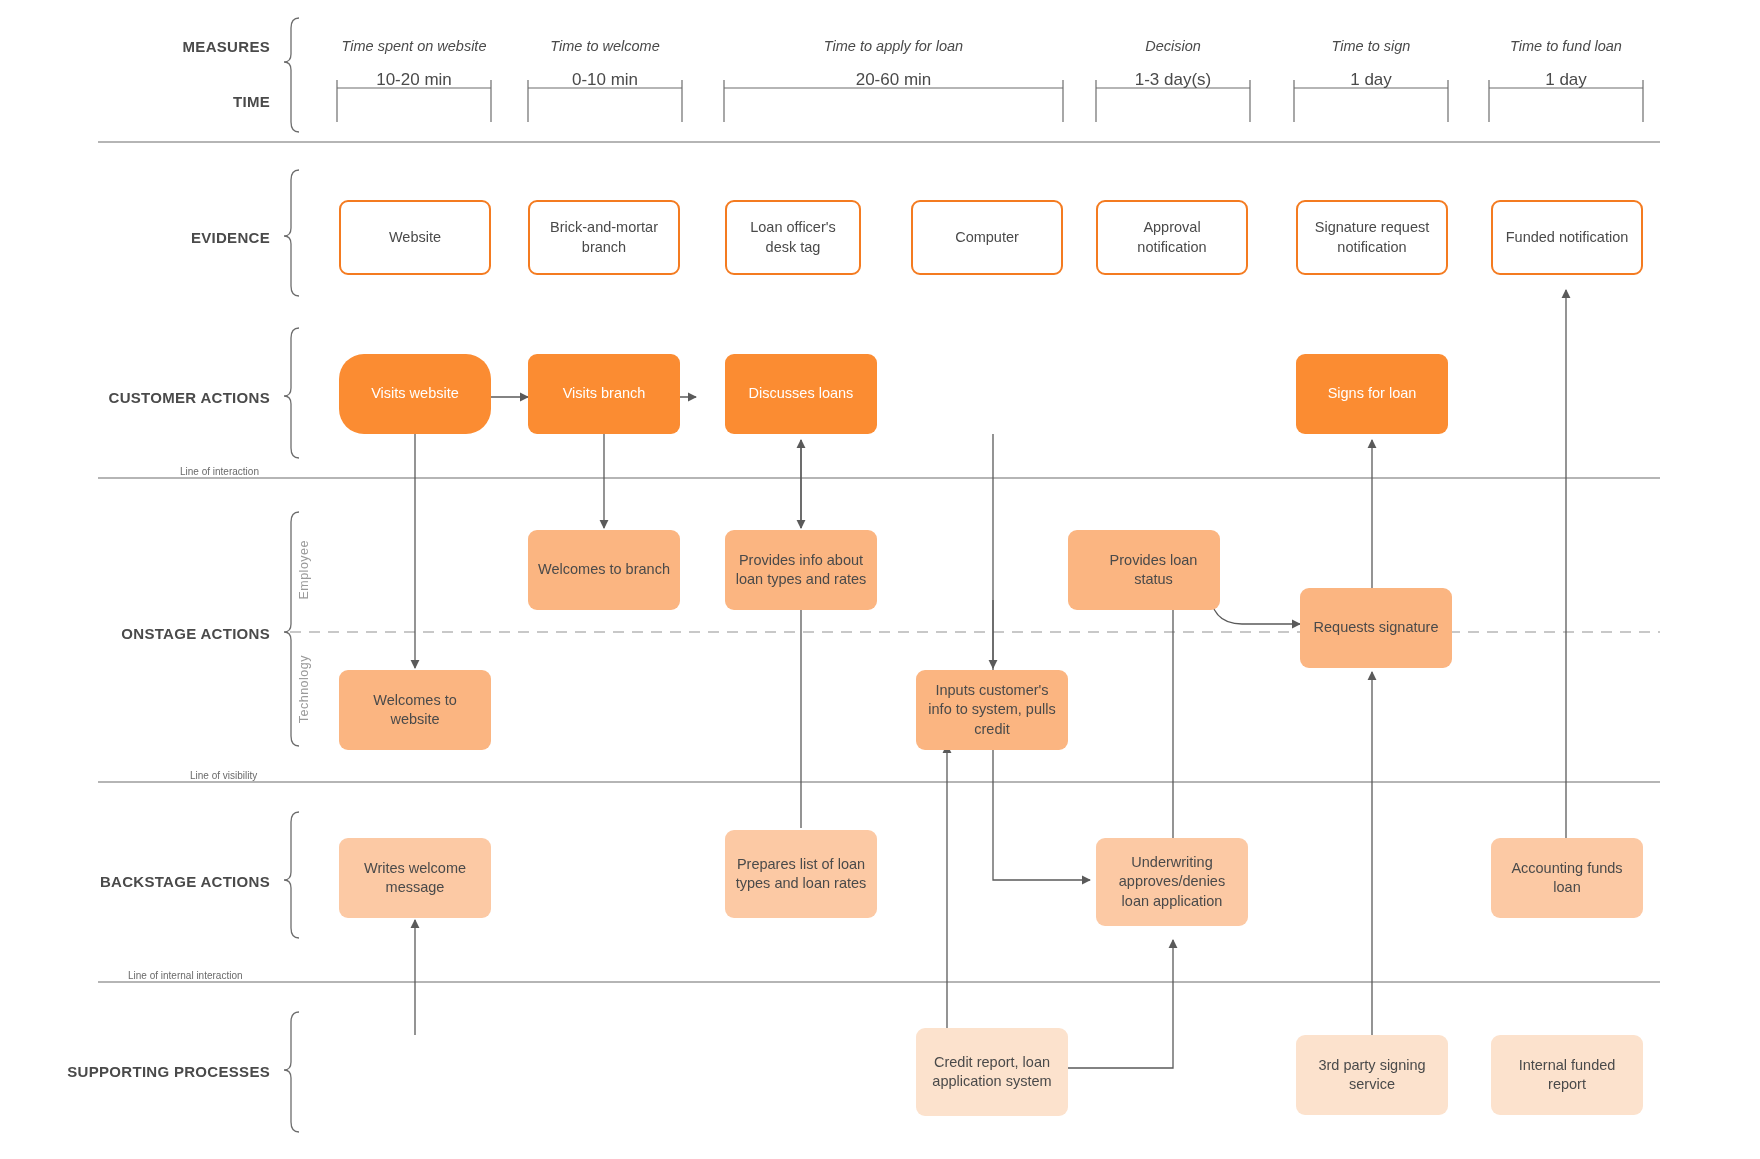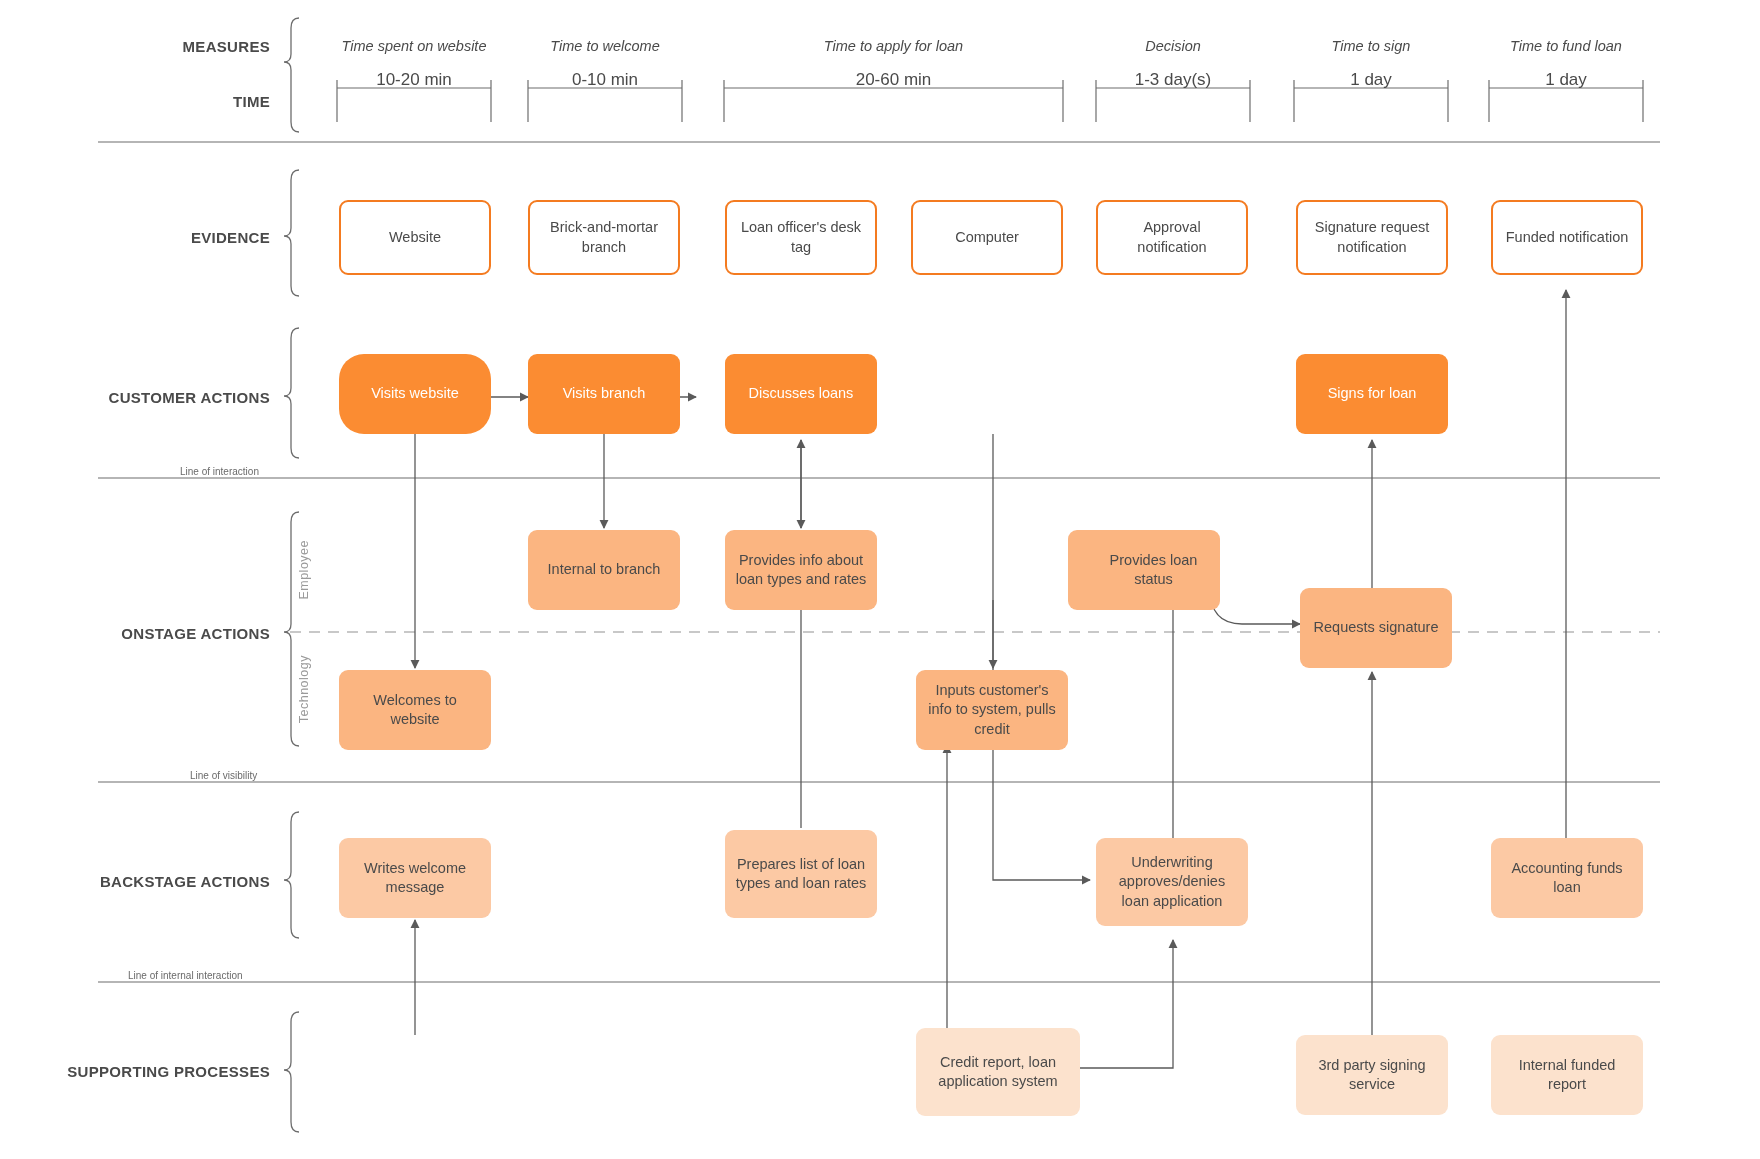--- a/index.html
+++ b/index.html
@@ -226,41 +226,41 @@
 
   <div class="timeval" style="left:337px; top:70px; width:154px;">10-20 min</div>
   <div class="timeval" style="left:528px; top:70px; width:154px;">0-10 min</div>
   <div class="timeval" style="left:724px; top:70px; width:339px;">20-60 min</div>
   <div class="timeval" style="left:1096px; top:70px; width:154px;">1-3 day(s)</div>
   <div class="timeval" style="left:1294px; top:70px; width:154px;">1 day</div>
   <div class="timeval" style="left:1489px; top:70px; width:154px;">1 day</div>
 
   <div class="box evidence" style="left:339px; top:200px; width:152px; height:75px;">Website</div>
   <div class="box evidence" style="left:528px; top:200px; width:152px; height:75px;">Brick-and-mortar branch</div>
-  <div class="box evidence" style="left:725px; top:200px; width:152px; height:75px;">Loan officer's desk tag</div>
+  <div class="box evidence" style="left:725px; top:200px; width:136px; height:75px;">Loan officer's desk tag</div>
   <div class="box evidence" style="left:911px; top:200px; width:152px; height:75px;">Computer</div>
   <div class="box evidence" style="left:1096px; top:200px; width:152px; height:75px;">Approval notification</div>
   <div class="box evidence" style="left:1296px; top:200px; width:152px; height:75px;">Signature request notification</div>
   <div class="box evidence" style="left:1491px; top:200px; width:152px; height:75px;">Funded notification</div>
 
   <div class="box customer" style="left:339px; top:354px; width:152px; height:80px;border-radius:25px;">Visits website</div>
   <div class="box customer" style="left:528px; top:354px; width:152px; height:80px;">Visits branch</div>
   <div class="box customer" style="left:725px; top:354px; width:152px; height:80px;">Discusses loans</div>
   <div class="box customer" style="left:1296px; top:354px; width:152px; height:80px;">Signs for loan</div>
 
-  <div class="box onstage" style="left:528px; top:530px; width:152px; height:80px;">Internal to branch</div>
+  <div class="box onstage" style="left:528px; top:530px; width:152px; height:80px;">Welcomes to branch</div>
   <div class="box onstage" style="left:725px; top:530px; width:152px; height:80px;">Provides info about loan types and rates</div>
   <div class="box onstage" style="left:1068px; top:530px; width:152px; height:80px;padding-left:28px;">Provides loan status</div>
   <div class="box onstage" style="left:1300px; top:588px; width:152px; height:80px;">Requests signature</div>
 
   <div class="box onstage" style="left:339px; top:670px; width:152px; height:80px;">Welcomes to website</div>
   <div class="box backstage" style="left:339px; top:838px; width:152px; height:80px;">Writes welcome message</div>
 
   <div class="box onstage" style="left:916px; top:670px; width:152px; height:80px;">Inputs customer's info to system, pulls credit</div>
   <div class="box backstage" style="left:725px; top:830px; width:152px; height:88px;">Prepares list of loan types and loan rates</div>
   <div class="box backstage" style="left:1096px; top:838px; width:152px; height:88px;">Underwriting approves/denies loan application</div>
   <div class="box backstage" style="left:1491px; top:838px; width:152px; height:80px;">Accounting funds loan</div>
 
-  <div class="box support" style="left:916px; top:1028px; width:164px; height:88px;">Credit report, loan application system</div>
+  <div class="box support" style="left:916px; top:1028px; width:152px; height:88px;">Credit report, loan application system</div>
   <div class="box support" style="left:1296px; top:1035px; width:152px; height:80px;">3rd party signing service</div>
   <div class="box support" style="left:1491px; top:1035px; width:152px; height:80px;">Internal funded report</div>
 
 </div>
 
 </body></html>

